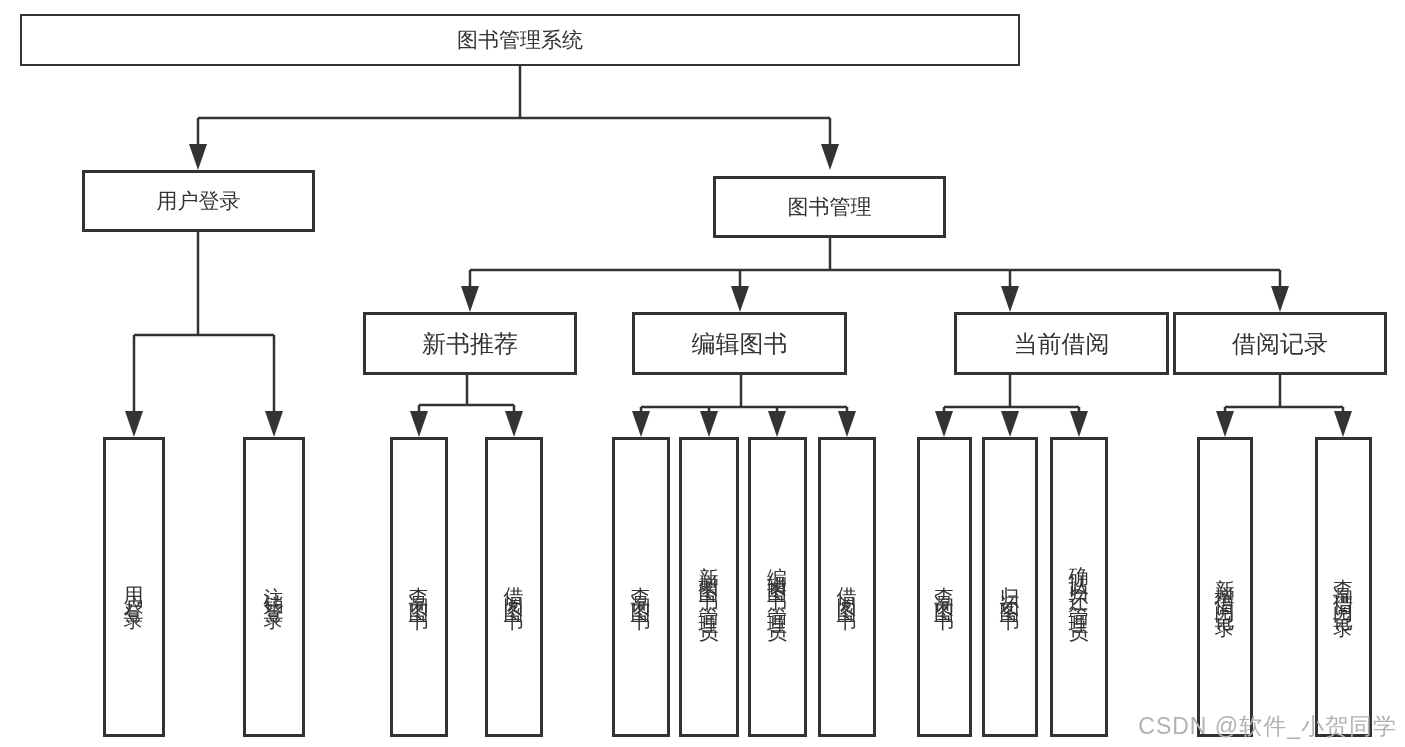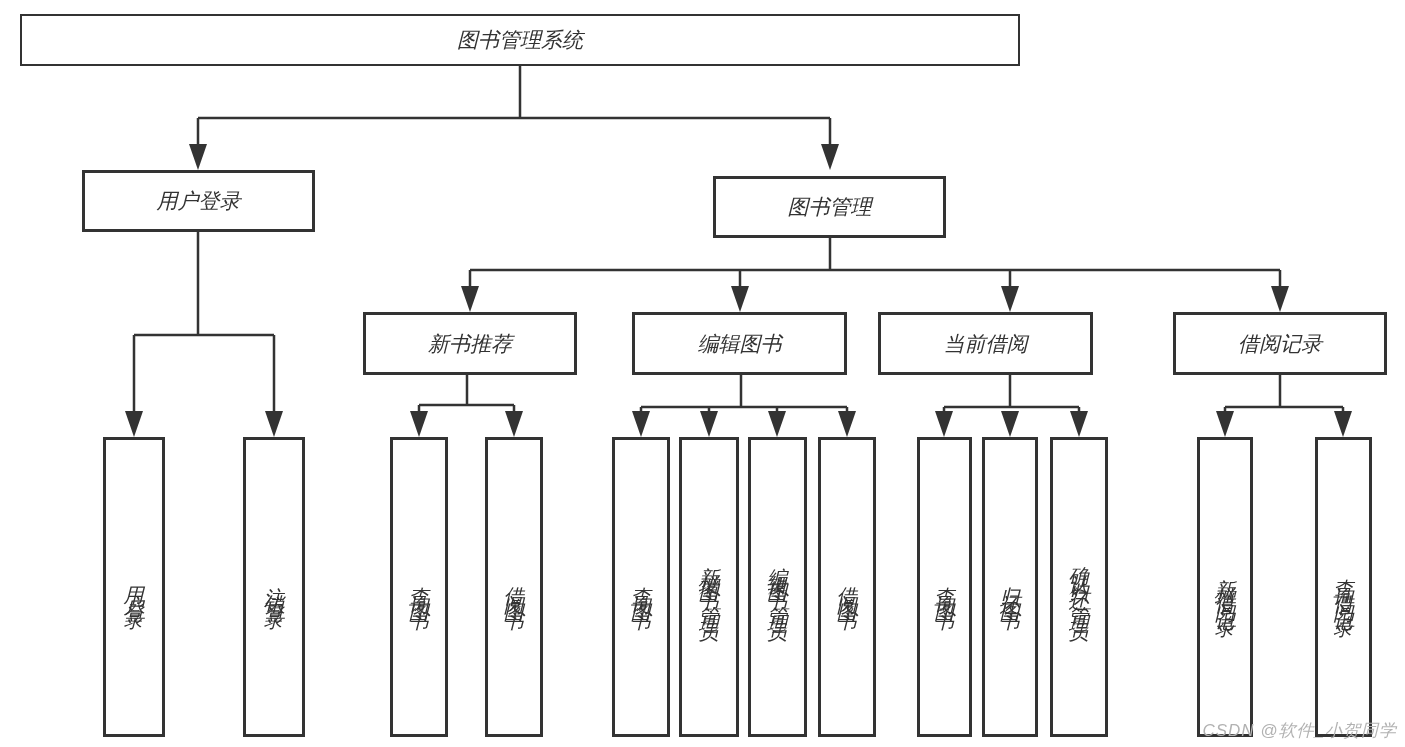--- a/index.html
+++ b/index.html
@@ -1,34 +1,34 @@
 <!DOCTYPE html>
 <html><head>
 <meta charset="utf-8">
 <style>
   html,body{margin:0;padding:0;background:#fff;}
   .canvas{
     position:relative;width:1405px;height:747px;background:#ffffff;overflow:hidden;
-    font-family:"Liberation Sans","DejaVu Sans",sans-serif;color:#333333;font-style:italic;
+    font-family:"Liberation Sans","DejaVu Sans",sans-serif;color:#333333;
   }
   .wires{position:absolute;left:0;top:0;width:1405px;height:747px;pointer-events:none;}
   .node{
     position:absolute;box-sizing:border-box;background:#ffffff;border:3px solid #333333;
     display:flex;align-items:center;justify-content:center;text-align:center;
   }
   .root-node{left:20px;top:14px;width:1000px;height:52px;border-width:2px;font-size:21px;}
   .h-node{height:62px;top:170px;font-size:21px;}
-  .l3-node{height:63px;top:312px;font-size:21px;}
+  .l3-node{height:63px;top:312px;font-size:24px;}
   .v-node{top:437px;height:300px;}
   .v-node .vtxt{
     writing-mode:vertical-rl;text-orientation:mixed;
     font-size:20px;letter-spacing:8px;line-height:1;white-space:nowrap;
   }
   .watermark{
-    position:absolute;right:8px;bottom:5px;font-size:17px;color:#b2b2b2;
+    position:absolute;right:8px;bottom:5px;font-size:23px;color:#b2b2b2;
     letter-spacing:1px;z-index:5;
   }
 </style>
 </head>
 <body>
 
 <div class="canvas">
 
   <svg class="wires" viewBox="0 0 1405 747" xmlns="http://www.w3.org/2000/svg" aria-hidden="true">
     <path fill="none" stroke="#333333" stroke-width="2.5" d="M520,66 V118 M198,118 H830 M198,118 V148 M830,118 V148
@@ -71,21 +71,21 @@
   <div class="node h-node" style="left:713px;width:233px;margin-top:6px;">
     <span>图书管理</span>
   </div>
 
   <div class="node l3-node" style="left:363px;width:214px;">
     <span>新书推荐</span>
   </div>
   <div class="node l3-node" style="left:632px;width:215px;">
     <span>编辑图书</span>
   </div>
-  <div class="node l3-node" style="left:878px;width:215px;">
+  <div class="node l3-node" style="left:954px;width:215px;">
     <span>当前借阅</span>
   </div>
   <div class="node l3-node" style="left:1173px;width:214px;">
     <span>借阅记录</span>
   </div>
 
   <div class="node v-node" style="left:103px;width:62px;">
     <span class="vtxt">用户登录</span>
   </div>
   <div class="node v-node" style="left:243px;width:62px;">

